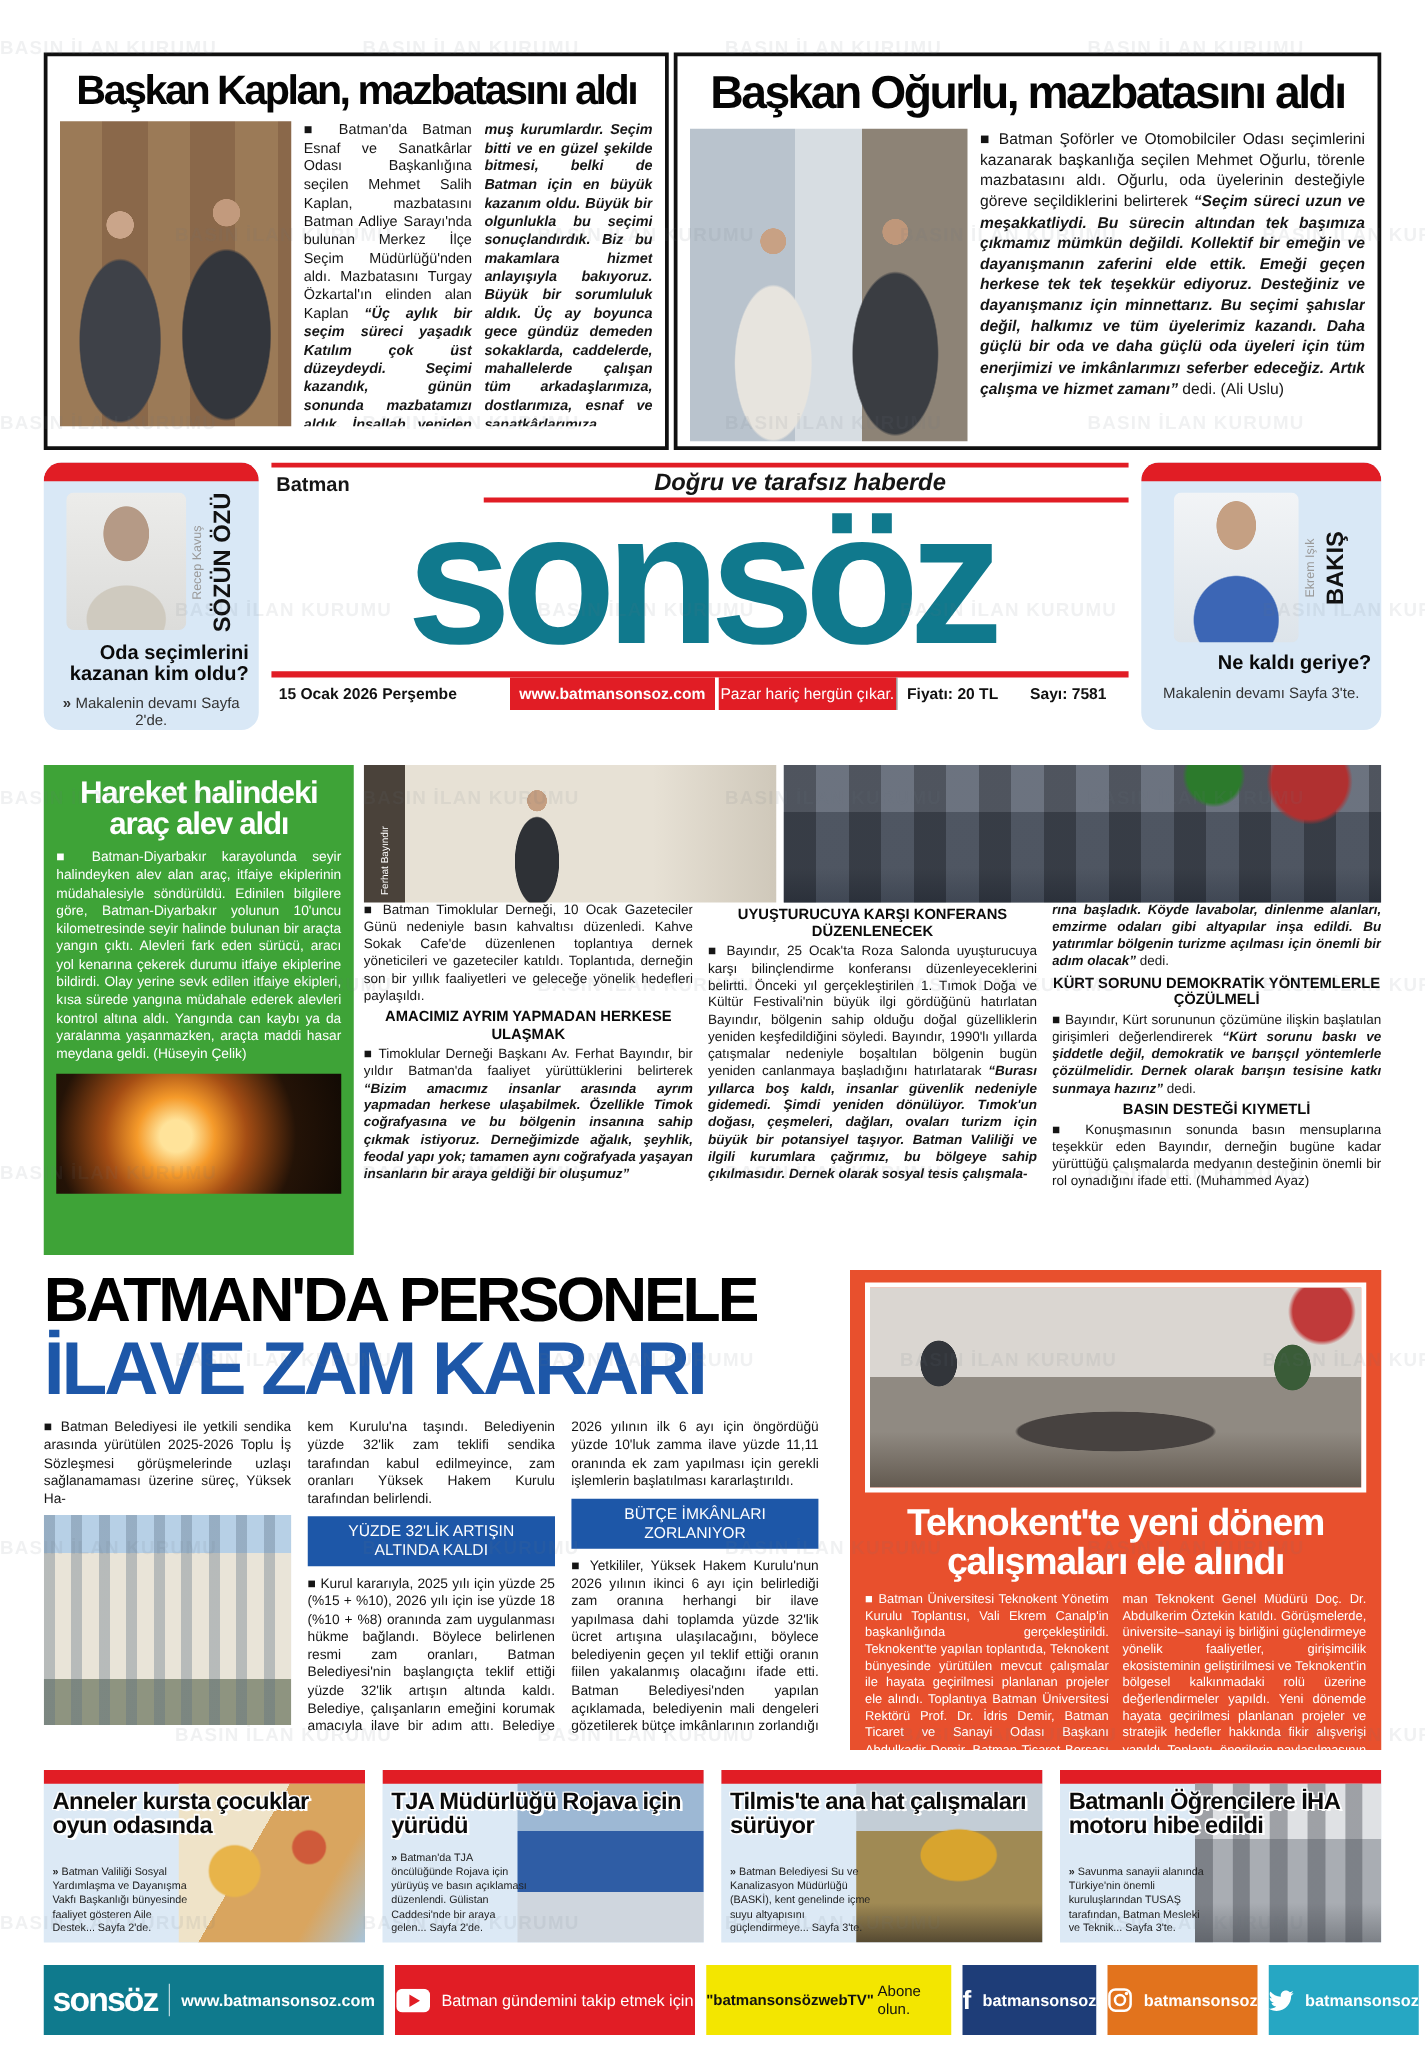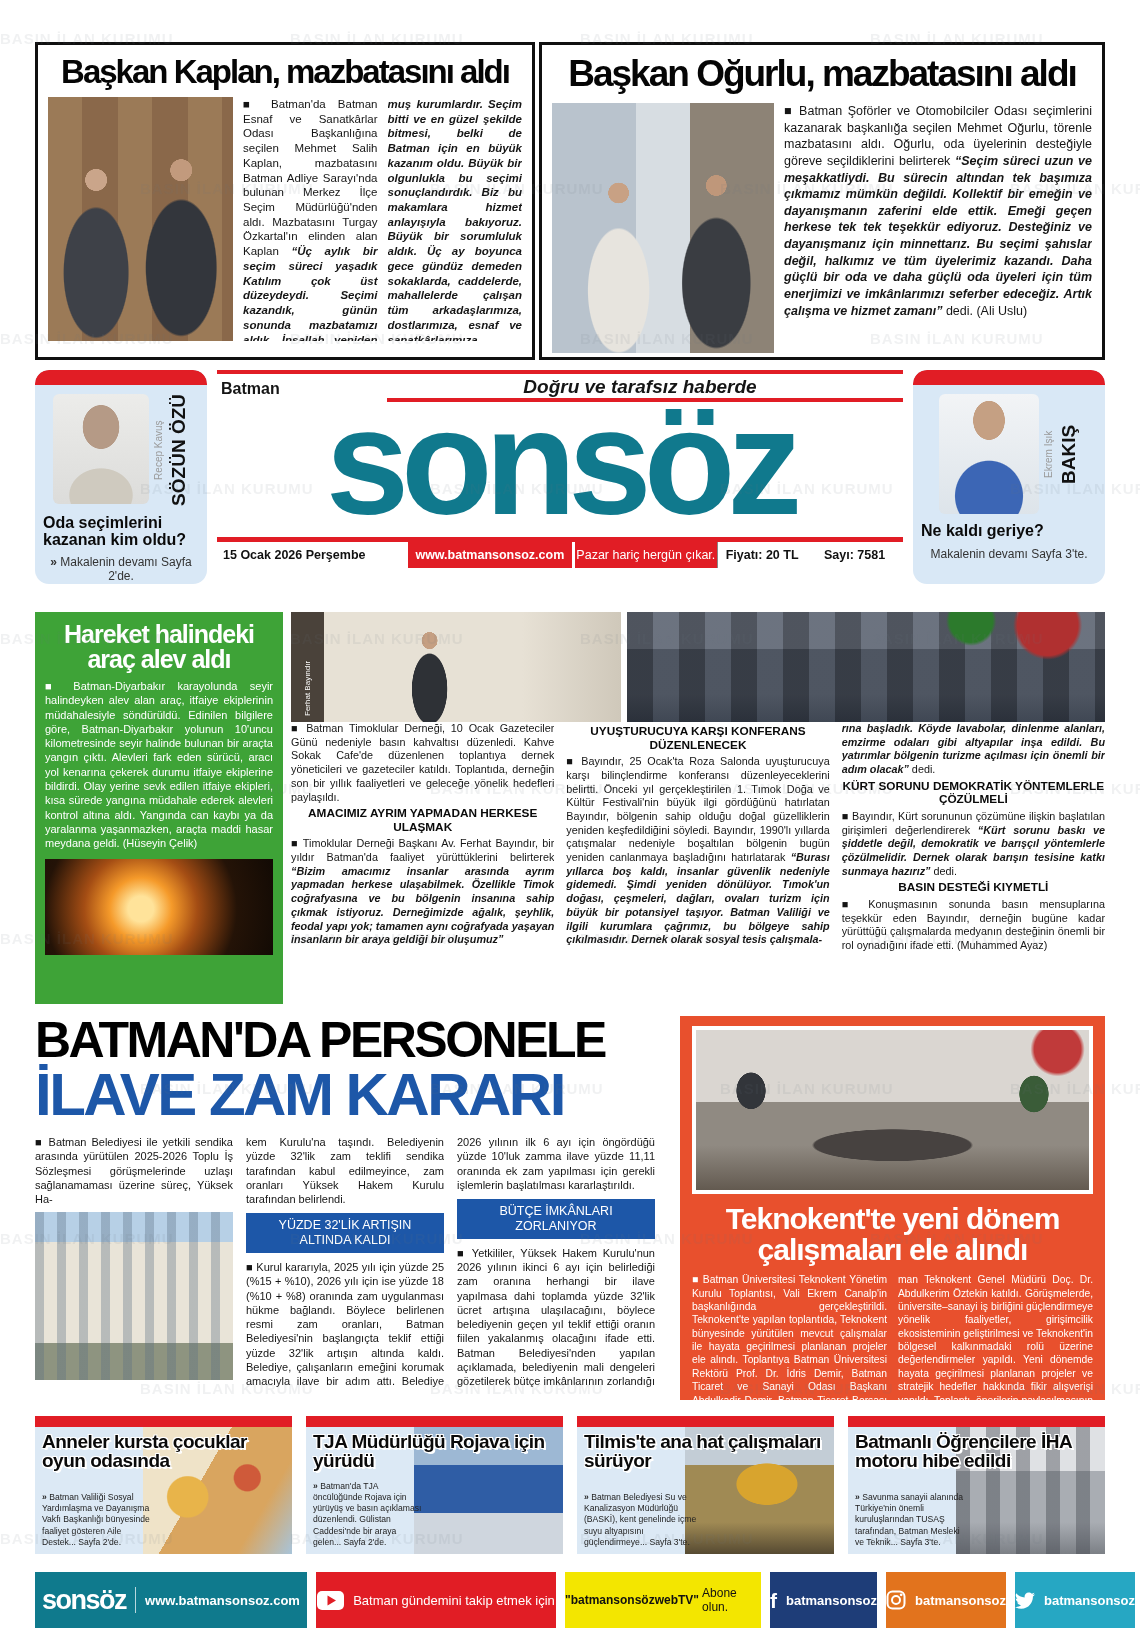--- a/index.html
+++ b/index.html
@@ -54,21 +54,21 @@
     background: radial-gradient(ellipse 30px 36px at 50% 30%, #b59a86 0 60%, transparent 62%),
       radial-gradient(ellipse 52px 44px at 50% 92%, #cfcabf 0 60%, transparent 62%),
       linear-gradient(180deg,#ececea,#dcdcda); }
   .ekrem-photo { width:100px; height:120px;
     background: radial-gradient(ellipse 26px 32px at 50% 22%, #c5a083 0 60%, transparent 62%),
       radial-gradient(ellipse 54px 56px at 50% 85%, #3c66b5 0 62%, transparent 64%),
       linear-gradient(180deg,#f2f4f6,#dde4ea); }
   .vert { writing-mode:vertical-rl; transform:rotate(180deg); align-self:stretch; display:flex; align-items:center; justify-content:center; }
   .vert-author { color:#9a9a9a; font-size:10px; }
   .vert-colname { font-weight:800; font-size:19px; color:#111; }
-  .colcard-title { font-weight:800; text-align:left; font-size:16px; line-height:1.05; margin-top:9px; color:#0a0a0a; }
+  .colcard-title { font-weight:800; text-align:right; font-size:16px; line-height:1.05; margin-top:9px; color:#0a0a0a; }
   .colcard-more { font-size:12px; text-align:center; margin-top:7px; color:#333; }
   .chev { font-weight:800; }
 
   .mast-center { flex:1; position:relative; overflow:hidden; }
   .mast-line { height:4px; background:#e11d25; }
   .mast-meta { display:flex; align-items:flex-end; padding:2px 4px 0; }
   .mast-region { font-weight:700; font-size:16px; flex:0 0 160px; }
   .mast-slogan { font-weight:700; font-style:italic; font-size:19px; flex:1; text-align:center; }
   .mast-line2 { height:4px; background:#e11d25; margin-left:170px; }
   .mast-logo { font-size:150px; line-height:.78; font-weight:800; letter-spacing:-8px; color:#10798d; text-align:center; margin-top:2px; height:126px; overflow:visible; }

